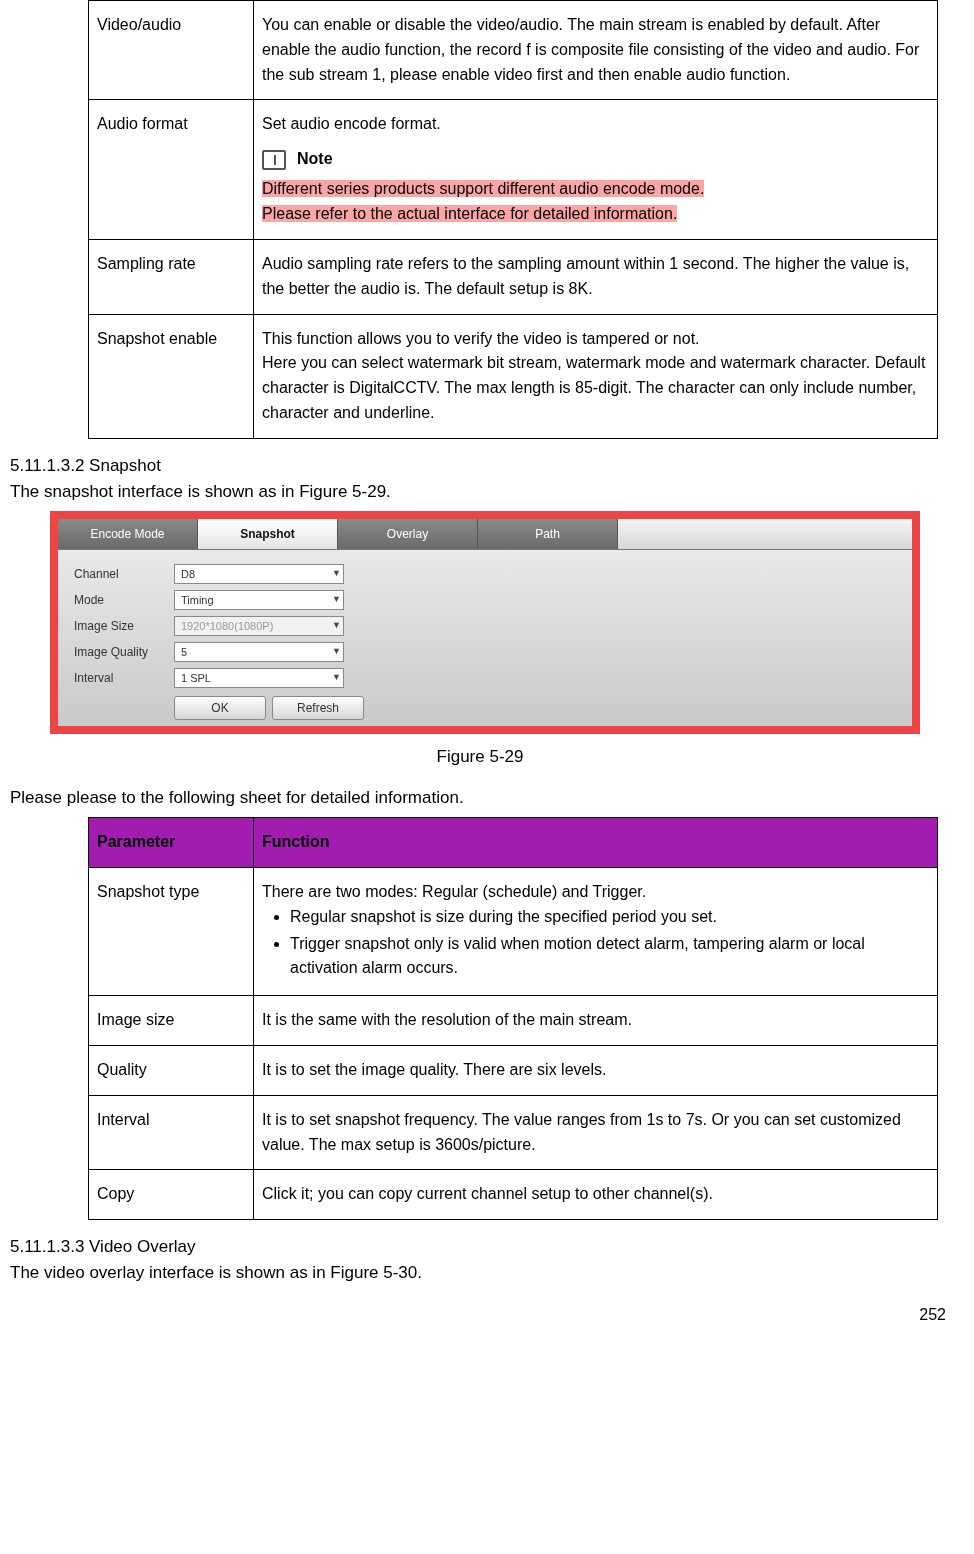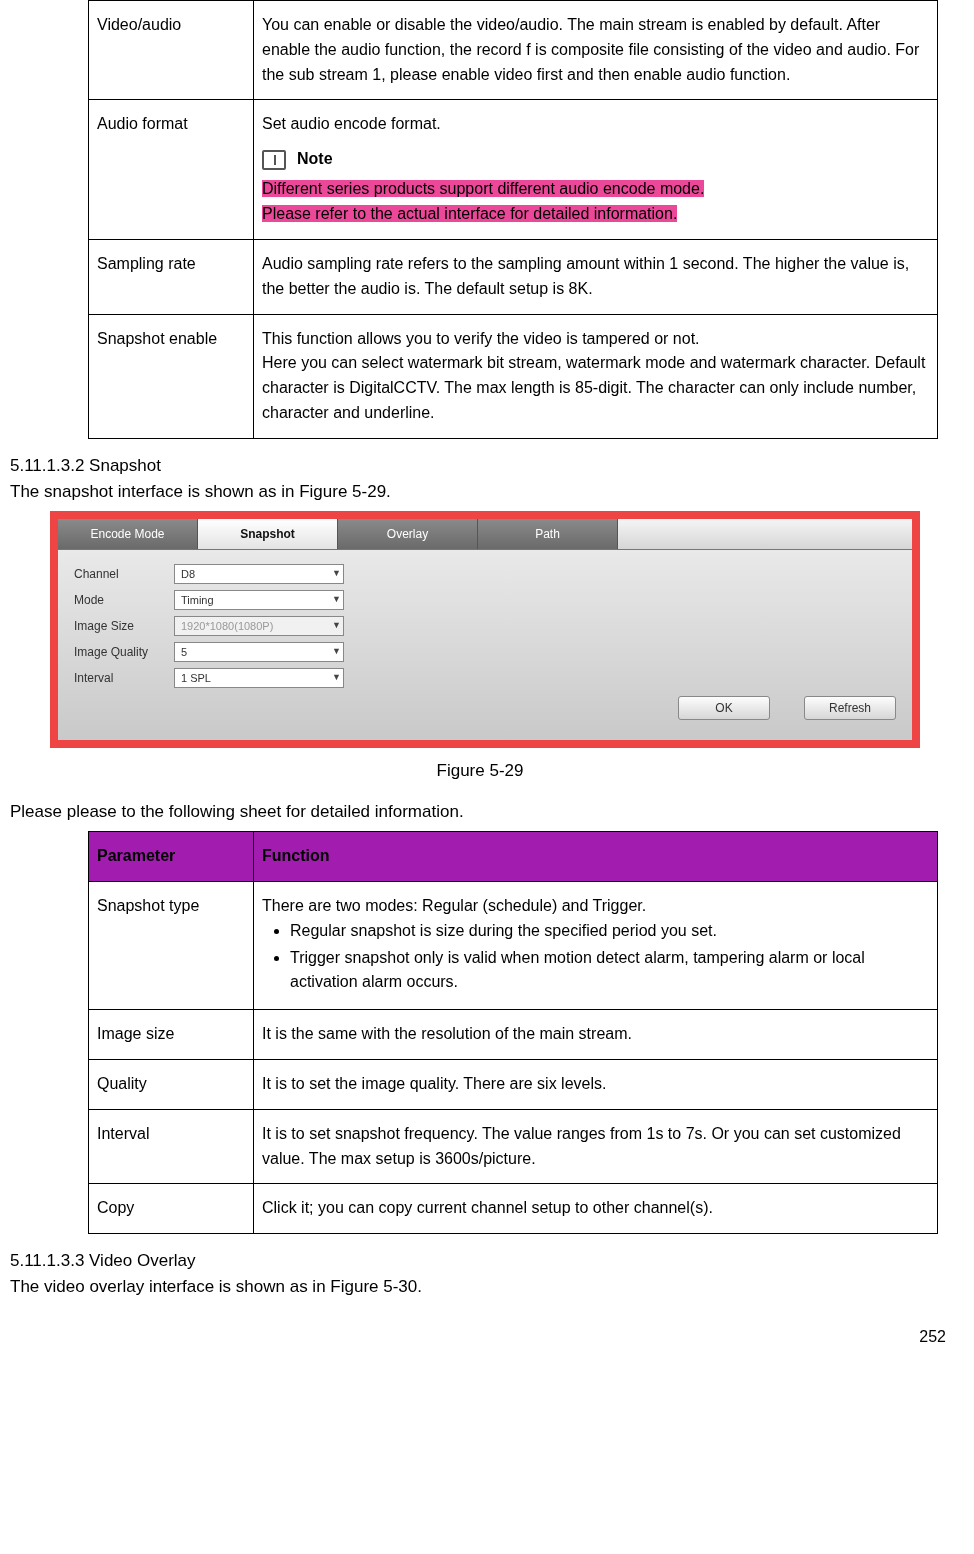--- a/index.html
+++ b/index.html
@@ -39,60 +39,60 @@
     .note-head { font-weight: bold; display: inline-flex; align-items: center; gap: 11px; }
     .note-icon {
       width: 24px; height: 20px; border: 2px solid #555; border-radius: 2px;
       display: inline-flex; align-items: center; justify-content: center;
       position: relative;
     }
     .note-icon::after {
       content: ""; position: absolute; left: 50%; top: 3px; bottom: 3px;
       width: 2px; background: #555;
     }
-    .hl { background: #ec4899; }
+    .hl { background: #fca5a5; }
     ul.bullets { list-style: disc; margin: 0; padding-left: 28px; }
     ul.bullets li { margin-bottom: 2px; }
     .justify { text-align: justify; }
     
     .figwrap {
       width: 870px; margin-left: 40px; border: 8px solid #ef4444;
     }
     .tabs {
       display: flex; background: #7c7c7c;
     }
     .tab {
       width: 140px; height: 30px; line-height: 30px; text-align: center;
       font-size: 12px; color: #fff; border-right: 1px solid #555;
       background: linear-gradient(#8a8a8a,#6a6a6a);
     }
     .tab.active {
       background: linear-gradient(#fff,#e4e4e4); color: #111; font-weight: bold;
     }
     .tabs-rest { flex: 1; background: linear-gradient(#f5f5f5,#d6d6d6); }
     .formarea {
-      background: linear-gradient(#e9e9e9,#c9c9c9); padding: 14px 16px 20px 16px;
+      background: linear-gradient(#e9e9e9,#c9c9c9); padding: 14px 16px 6px 16px;
       border-top: 1px solid #777;
     }
     .frow { display: flex; align-items: center; margin-bottom: 6px; }
     .flabel { width: 100px; font-size: 12px; color: #333; }
     .fselect {
       width: 170px; height: 20px; background: #fff; border: 1px solid #888;
       font-size: 11px; display: flex; align-items: center; justify-content: space-between;
       padding: 0 2px 0 6px; color: #333;
     }
     .fselect.disabled { color: #999; background: #f1f1f1; }
-    .fbtns { margin-left: 100px; margin-top: 8px; display: flex; gap: 34px; justify-content: flex-end; }
+    .fbtns { margin-left: 100px; margin-top: 8px; display: flex; gap: 6px; }
     .fbtn {
       width: 92px; height: 24px; background: linear-gradient(#fdfdfd,#d6d6d6);
       border: 1px solid #888; border-radius: 3px; font-size: 12px;
       display: inline-flex; align-items: center; justify-content: center; color: #333;
     }
     .tri { font-size: 9px; color: #444; }
-    .page-num { text-align: right; font-size: 16px; margin-top: 24px; padding-right: 4px; }
+    .page-num { text-align: right; font-size: 16px; margin-top: 16px; padding-right: 4px; }
   </style>
 </head>
 <body>
 
 <div class="page">
 
   <table class="param-table">
     <tbody>
         <tr>
       <td class="col1">Video/audio</td>

